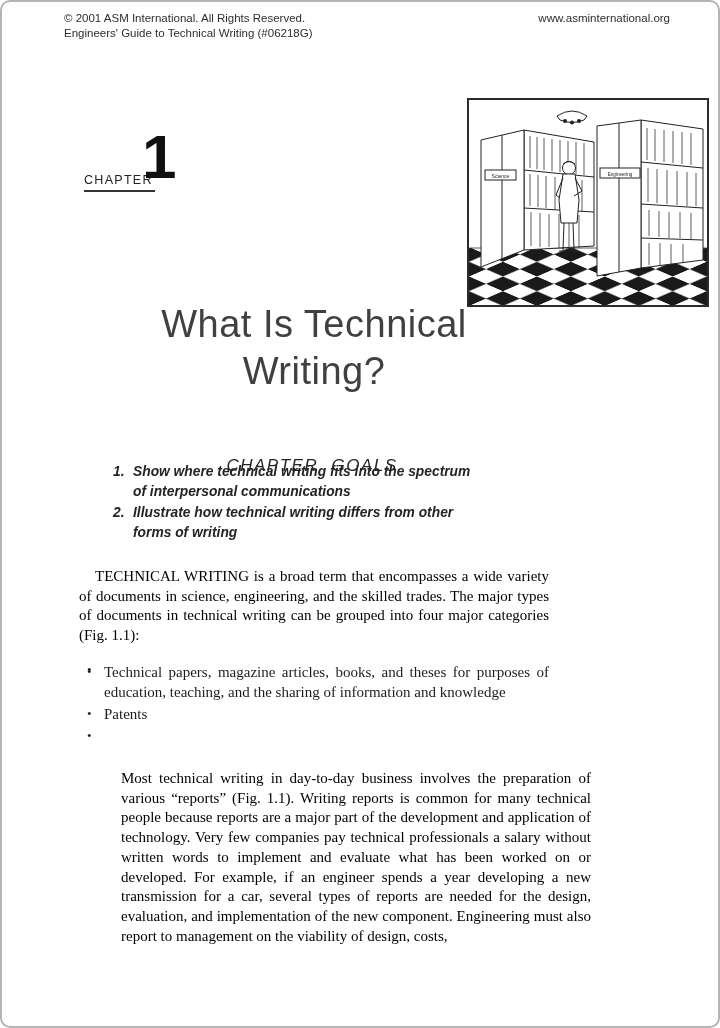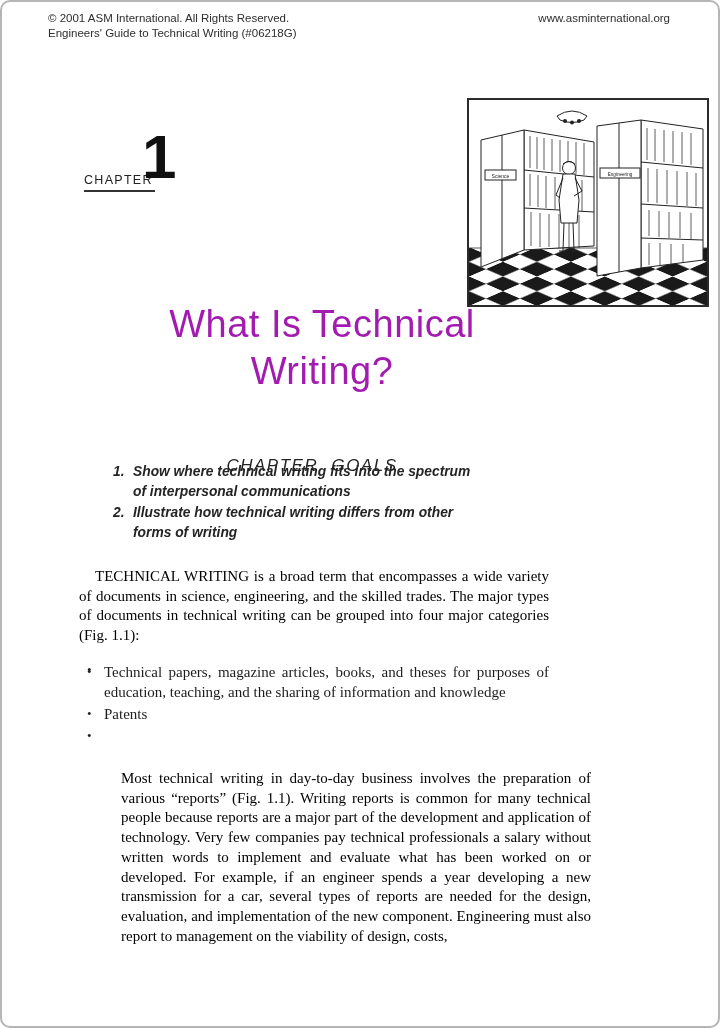--- a/index.html
+++ b/index.html
@@ -2,38 +2,38 @@
 <html><head>
 <meta charset="utf-8">
 <style>
   html,body{margin:0;padding:0;background:#fff;}
   .page{
     position:relative; width:720px; height:1028px; background:#fff;
     border:2px solid #b5b5b5; border-radius:10px; box-sizing:border-box;
     overflow:hidden; font-family:"Liberation Serif", serif; color:#1d1d1d;
   }
   .hdr{position:absolute; top:9px; font:11.5px/14.5px "Liberation Sans", sans-serif; color:#2e2e2e;}
-  .hdr-left{left:46px;}
+  .hdr-left{left:62px;}
   .hdr-right{right:48px; text-align:center;}
   .chapter-label{
     position:absolute; left:82px; top:171px;
     font:12.5px "Liberation Sans", sans-serif; letter-spacing:1.3px; color:#222;
     border-bottom:2px solid #333; padding:0 2px 3px 0;
   }
   .chapter-number{
     position:absolute; left:140px; top:124px;
     font:800 62px/1 "Liberation Sans", sans-serif; color:#101010;
   }
   .illustration{
     position:absolute; left:465px; top:96px; width:242px; height:209px;
     border:2px solid #2b2b2b; box-sizing:border-box; background:#fff;
   }
   .title{
-    position:absolute; left:100px; top:299px; width:440px; text-align:center;
-    font:400 38px/47px "Liberation Sans", sans-serif; color:#a21caf; letter-spacing:.5px;
+    position:absolute; left:92px; top:299px; width:440px; text-align:center;
+    font:400 38px/47px "Liberation Sans", sans-serif; color:#404040; letter-spacing:.5px;
   }
   .goals-heading{
     position:absolute; left:90px; top:454px; width:440px; text-align:center;
     font:italic 17px "Liberation Sans", sans-serif; color:#242424;
     letter-spacing:1.5px; word-spacing:7px;
   }
   .goals-list{position:absolute; left:111px; top:460px; width:362px;}
   .goal-item{display:flex; margin-bottom:2px;
     font:italic 700 13.8px/19.5px "Liberation Sans", sans-serif; color:#242424;}
   .goal-num{flex:0 0 20px;}

